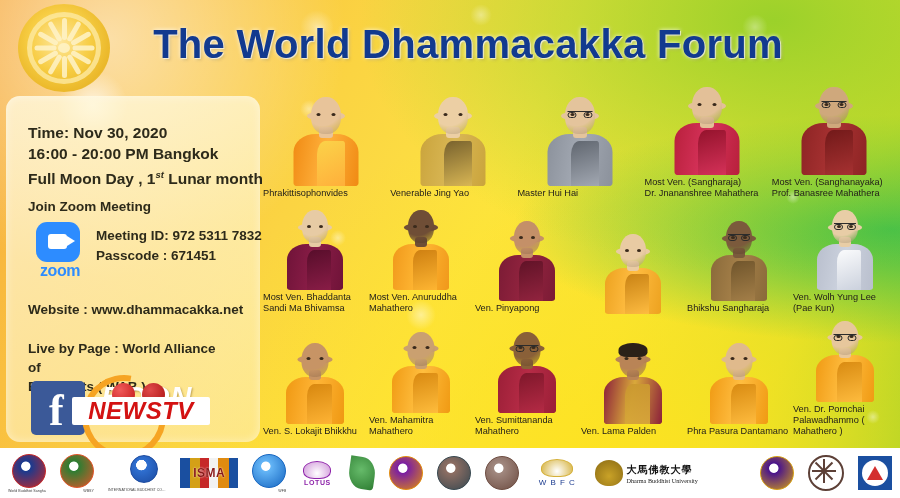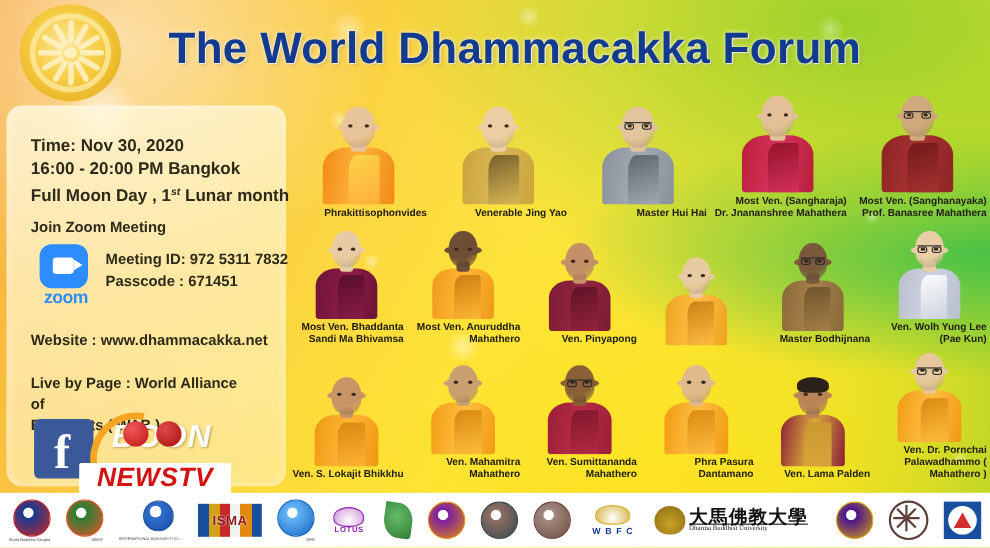--- a/index.html
+++ b/index.html
@@ -89,34 +89,34 @@
   }
   #boonlogo .boonword{
     position:absolute;left:16px;top:8px;width:130px;text-align:center;
     font-size:29px;font-weight:bold;font-style:italic;color:#fff;letter-spacing:1px;
     text-shadow:1px 1px 2px rgba(120,80,0,.45);
   }
   #boonlogo .globe1,#boonlogo .globe2{position:absolute;top:10px;width:23px;height:23px;border-radius:50%;}
   #boonlogo .globe1{left:46px;background:radial-gradient(circle at 35% 30%,#f05a5a,#c01212);}
   #boonlogo .globe2{left:76px;background:radial-gradient(circle at 35% 30%,#e04a4a,#a80d0d);}
   #boonlogo .newstv{
-    position:absolute;left:6px;top:48px;width:138px;height:28px;background:#fff;border-radius:2px;
+    position:absolute;left:6px;top:24px;width:138px;height:28px;background:#fff;border-radius:2px;
     text-align:center;font-size:24px;line-height:28px;font-weight:bold;font-style:italic;color:#d31212;
     letter-spacing:.5px;
   }
   
   #grid{position:absolute;left:262px;top:84px;width:636px;height:360px;}
   .row{position:absolute;left:0;width:636px;display:flex;}
   #row1{top:0;height:115px;}
   #row2{top:118px;height:112px;}
   #row3{top:233px;height:120px;}
   .cell{position:relative;display:flex;flex-direction:column;align-items:center;justify-content:flex-end;}
   .photo{position:relative;width:74px;overflow:hidden;}
   .pname{
-    margin-top:2px;text-align:right;font-size:9.2px;line-height:11px;color:#23201a;font-weight:bold;
+    margin-top:2px;text-align:left;font-size:9.2px;line-height:11px;color:#23201a;font-weight:normal;
     width:108px;
   }
   
   .head{position:absolute;left:50%;transform:translateX(-50%);border-radius:48% 48% 44% 44%;}
   .ears{position:absolute;left:50%;transform:translateX(-50%);}
   .body{position:absolute;left:50%;bottom:0;transform:translateX(-50%);border-radius:34% 34% 6% 6%;}
   .sash{position:absolute;bottom:0;border-radius:30% 8% 0 0;}
   .glasses{position:absolute;left:50%;transform:translateX(-50%);height:6px;border-top:1.6px solid #2b2b2b;border-bottom:0;}
   .glasses:before,.glasses:after{content:"";position:absolute;top:0;width:9px;height:6px;border:1.4px solid #2b2b2b;border-radius:3px;box-sizing:border-box;}
   .glasses:before{left:0;} .glasses:after{right:0;}
@@ -367,21 +367,21 @@
             <div class="neck" style="width: 12px; height: 10px; top: 29px; background: rgb(123, 90, 60);"></div>
             <div class="ears" style="top: 15px; width: 34px; height: 9px; border-radius: 50%; background: rgb(123, 90, 60);"></div>
             <div class="head" style="width: 26px; height: 33px; top: 2px; background: radial-gradient(circle at 38% 30%, rgb(123, 90, 60) 0%, rgb(123, 90, 60) 55%, rgba(0, 0, 0, 0.18) 100%);"></div>
             <div style="position: absolute; left: 50%; transform: translateX(-50%); top: 17px; width: 16px; height: 3px; display: flex; justify-content: space-between;">
               <i style="display:block;width:4px;height:3px;border-radius:50%;background:#3a2a1c"></i>
               <i style="display:block;width:4px;height:3px;border-radius:50%;background:#3a2a1c"></i>
             </div>
             <div class="glasses" style="top: 15px; width: 22px;"></div>
           </div>
           <div class="pname" style="width: 104px;">
-            <div>Master Bodhijnana</div>
+            <div>Bhikshu Sangharaja</div>
           </div>
         </div>
         <div class="cell" style="width: 106px;">
           <div class="photo" style="height: 82px;">
             <div class="body" style="width: 56px; height: 46px; background: linear-gradient(100deg, rgb(185, 191, 205) 0%, rgb(204, 210, 222) 48%, rgb(185, 191, 205) 100%);"></div>
             <div class="sash" style="left: 50%; margin-left: -8px; width: 24px; height: 40px; background: linear-gradient(160deg, rgb(255, 255, 255), rgb(204, 210, 222)); opacity: 0.92;"></div>
             <div class="neck" style="width: 12px; height: 10px; top: 29px; background: rgb(232, 205, 166);"></div>
             <div class="ears" style="top: 15px; width: 34px; height: 9px; border-radius: 50%; background: rgb(232, 205, 166);"></div>
             <div class="head" style="width: 26px; height: 33px; top: 2px; background: radial-gradient(circle at 38% 30%, rgb(232, 205, 166) 0%, rgb(232, 205, 166) 55%, rgba(0, 0, 0, 0.18) 100%);"></div>
             <div style="position: absolute; left: 50%; transform: translateX(-50%); top: 17px; width: 16px; height: 3px; display: flex; justify-content: space-between;">
@@ -438,36 +438,20 @@
             <div class="head" style="width: 27px; height: 34px; top: 3px; background: radial-gradient(circle at 38% 30%, rgb(138, 96, 56) 0%, rgb(138, 96, 56) 55%, rgba(0, 0, 0, 0.18) 100%);"></div>
             <div style="position: absolute; left: 50%; transform: translateX(-50%); top: 17px; width: 17px; height: 3px; display: flex; justify-content: space-between;">
               <i style="display:block;width:4px;height:3px;border-radius:50%;background:#3a2a1c"></i>
               <i style="display:block;width:4px;height:3px;border-radius:50%;background:#3a2a1c"></i>
             </div>
             <div class="glasses" style="top: 16px; width: 23px;"></div>
           </div>
           <div class="pname" style="width: 104px;">
             <div>Ven. Sumittananda</div>
             <div>Mahathero</div>
-          </div>
-        </div>
-        <div class="cell" style="width: 106px;">
-          <div class="photo" style="height: 84px;">
-            <div class="body" style="width: 58px; height: 47px; background: linear-gradient(100deg, rgb(240, 154, 19) 0%, rgb(255, 189, 64) 48%, rgb(240, 154, 19) 100%);"></div>
-            <div class="sash" style="left: 50%; margin-left: -8px; width: 25px; height: 40px; background: linear-gradient(160deg, rgb(213, 134, 13), rgb(255, 189, 64)); opacity: 0.92;"></div>
-            <div class="neck" style="width: 12px; height: 10px; top: 30px; background: rgb(224, 186, 140);"></div>
-            <div class="ears" style="top: 15px; width: 35px; height: 9px; border-radius: 50%; background: rgb(224, 186, 140);"></div>
-            <div class="head" style="width: 27px; height: 34px; top: 3px; background: radial-gradient(circle at 38% 30%, rgb(224, 186, 140) 0%, rgb(224, 186, 140) 55%, rgba(0, 0, 0, 0.18) 100%);"></div>
-            <div style="position: absolute; left: 50%; transform: translateX(-50%); top: 17px; width: 17px; height: 3px; display: flex; justify-content: space-between;">
-              <i style="display:block;width:4px;height:3px;border-radius:50%;background:#3a2a1c"></i>
-              <i style="display:block;width:4px;height:3px;border-radius:50%;background:#3a2a1c"></i>
-            </div>
-          </div>
-          <div class="pname" style="width: 104px;">
-            <div>Phra Pasura Dantamano</div>
           </div>
         </div>
         <div class="cell" style="width: 106px;">
           <div class="photo" style="height: 84px;">
             <div class="body" style="width: 58px; height: 47px; background: linear-gradient(100deg, rgb(139, 31, 58) 0%, rgb(217, 169, 58) 48%, rgb(139, 31, 58) 100%);"></div>
             <div class="sash" style="left: 50%; margin-left: -8px; width: 25px; height: 40px; background: linear-gradient(160deg, rgb(201, 151, 47), rgb(217, 169, 58)); opacity: 0.92;"></div>
             <div class="neck" style="width: 12px; height: 10px; top: 30px; background: rgb(185, 132, 86);"></div>
             <div class="ears" style="top: 15px; width: 35px; height: 9px; border-radius: 50%; background: rgb(185, 132, 86);"></div>
             <div class="head" style="width: 27px; height: 34px; top: 3px; background: radial-gradient(circle at 38% 30%, rgb(185, 132, 86) 0%, rgb(185, 132, 86) 55%, rgba(0, 0, 0, 0.18) 100%);"></div>
             <div class="head" style="width: 29px; height: 14px; top: 3px; border-radius: 50% 50% 30% 30%; background: rgb(43, 33, 24);"></div>
@@ -477,20 +461,36 @@
             </div>
           </div>
           <div class="pname" style="width: 104px;">
             <div>Ven. Lama Palden</div>
           </div>
         </div>
         <div class="cell" style="width: 106px;">
           <div class="photo" style="height: 84px;">
             <div class="body" style="width: 58px; height: 47px; background: linear-gradient(100deg, rgb(240, 154, 19) 0%, rgb(255, 189, 64) 48%, rgb(240, 154, 19) 100%);"></div>
             <div class="sash" style="left: 50%; margin-left: -8px; width: 25px; height: 40px; background: linear-gradient(160deg, rgb(213, 134, 13), rgb(255, 189, 64)); opacity: 0.92;"></div>
+            <div class="neck" style="width: 12px; height: 10px; top: 30px; background: rgb(224, 186, 140);"></div>
+            <div class="ears" style="top: 15px; width: 35px; height: 9px; border-radius: 50%; background: rgb(224, 186, 140);"></div>
+            <div class="head" style="width: 27px; height: 34px; top: 3px; background: radial-gradient(circle at 38% 30%, rgb(224, 186, 140) 0%, rgb(224, 186, 140) 55%, rgba(0, 0, 0, 0.18) 100%);"></div>
+            <div style="position: absolute; left: 50%; transform: translateX(-50%); top: 17px; width: 17px; height: 3px; display: flex; justify-content: space-between;">
+              <i style="display:block;width:4px;height:3px;border-radius:50%;background:#3a2a1c"></i>
+              <i style="display:block;width:4px;height:3px;border-radius:50%;background:#3a2a1c"></i>
+            </div>
+          </div>
+          <div class="pname" style="width: 104px;">
+            <div>Phra Pasura Dantamano</div>
+          </div>
+        </div>
+        <div class="cell" style="width: 106px;">
+          <div class="photo" style="height: 84px;">
+            <div class="body" style="width: 58px; height: 47px; background: linear-gradient(100deg, rgb(240, 154, 19) 0%, rgb(255, 189, 64) 48%, rgb(240, 154, 19) 100%);"></div>
+            <div class="sash" style="left: 50%; margin-left: -8px; width: 25px; height: 40px; background: linear-gradient(160deg, rgb(213, 134, 13), rgb(255, 189, 64)); opacity: 0.92;"></div>
             <div class="neck" style="width: 12px; height: 10px; top: 30px; background: rgb(231, 199, 156);"></div>
             <div class="ears" style="top: 15px; width: 35px; height: 9px; border-radius: 50%; background: rgb(231, 199, 156);"></div>
             <div class="head" style="width: 27px; height: 34px; top: 3px; background: radial-gradient(circle at 38% 30%, rgb(231, 199, 156) 0%, rgb(231, 199, 156) 55%, rgba(0, 0, 0, 0.18) 100%);"></div>
             <div style="position: absolute; left: 50%; transform: translateX(-50%); top: 17px; width: 17px; height: 3px; display: flex; justify-content: space-between;">
               <i style="display:block;width:4px;height:3px;border-radius:50%;background:#3a2a1c"></i>
               <i style="display:block;width:4px;height:3px;border-radius:50%;background:#3a2a1c"></i>
             </div>
             <div class="glasses" style="top: 16px; width: 23px;"></div>
           </div>
           <div class="pname" style="width: 104px;">
@@ -539,28 +539,28 @@
       </div>
       <div class="lg">
         <div class="lgmark" style="width: 32px; height: 32px; border-radius: 50%; background: radial-gradient(circle at 40% 35%, rgb(255, 255, 255) 0px, rgb(255, 255, 255) 15%, rgb(141, 110, 99) 18%, rgb(55, 71, 79) 100%); border: 1.6px solid rgb(55, 71, 79);"></div>
       </div>
       <div class="lg">
         <div class="lgmark" style="width: 32px; height: 32px; border-radius: 50%; background: radial-gradient(circle at 40% 35%, rgb(255, 255, 255) 0px, rgb(255, 255, 255) 15%, rgb(161, 136, 127) 18%, rgb(109, 76, 65) 100%); border: 1.6px solid rgb(109, 76, 65);"></div>
       </div>
       <div class="lg">
         <div class="lgmark" style="width: 48px; height: 34px; display: flex; flex-direction: column; align-items: center; justify-content: center;">
           <div style="width: 30px; height: 16px; border-radius: 50% 50% 40% 40%; background: radial-gradient(circle at 50% 70%, rgb(255, 255, 255), rgb(212, 175, 55)); border: 1px solid rgb(212, 175, 55);"></div>
-          <div style="font-size: 8px; font-weight: bold; color: rgb(26, 58, 143); letter-spacing: 1px; margin-top: 1px;">W B F C</div>
+          <div style="font-size: 8px; font-weight: normal; color: rgb(26, 58, 143); letter-spacing: 1px; margin-top: 1px;">W B F C</div>
         </div>
       </div>
       <div class="lg">
         <div class="lgmark" style="width: 150px; height: 32px; display: flex; align-items: center; gap: 3px;">
           <div style="width: 28px; height: 26px; border-radius: 50% 50% 45% 45%; background: radial-gradient(circle at 50% 62%, rgb(201, 162, 39), rgb(138, 106, 20));"></div>
           <div>
-            <div style="font-size:17px;font-weight:bold;color:#111;line-height:15px;letter-spacing:1px;text-decoration:underline;">大馬佛教大學</div>
+            <div style="font-size:10px;font-weight:bold;color:#111;line-height:15px;letter-spacing:1px;">大馬佛教大學</div>
             <div style="font-size:6.2px;color:#222;font-family:'Liberation Serif',serif;">Dharma Buddhist University</div>
           </div>
         </div>
       </div>
       <div class="lg">
         <div class="lgmark" style="width: 32px; height: 32px; border-radius: 50%; background: radial-gradient(circle at 40% 35%, rgb(255, 255, 255) 0px, rgb(255, 255, 255) 15%, rgb(74, 20, 140) 18%, rgb(212, 160, 23) 100%); border: 1.6px solid rgb(212, 160, 23);"></div>
       </div>
       <div class="lg">
         <div class="lgmark" style="width: 32px; height: 32px; border-radius: 50%; border: 2.5px solid rgb(93, 64, 55); background: rgb(255, 255, 255); position: relative;">
           <i style="position: absolute; left: 13px; top: 2px; width: 2px; height: 12px; background: rgb(93, 64, 55); transform-origin: 1px 12px; transform: rotate(0deg);"></i>

